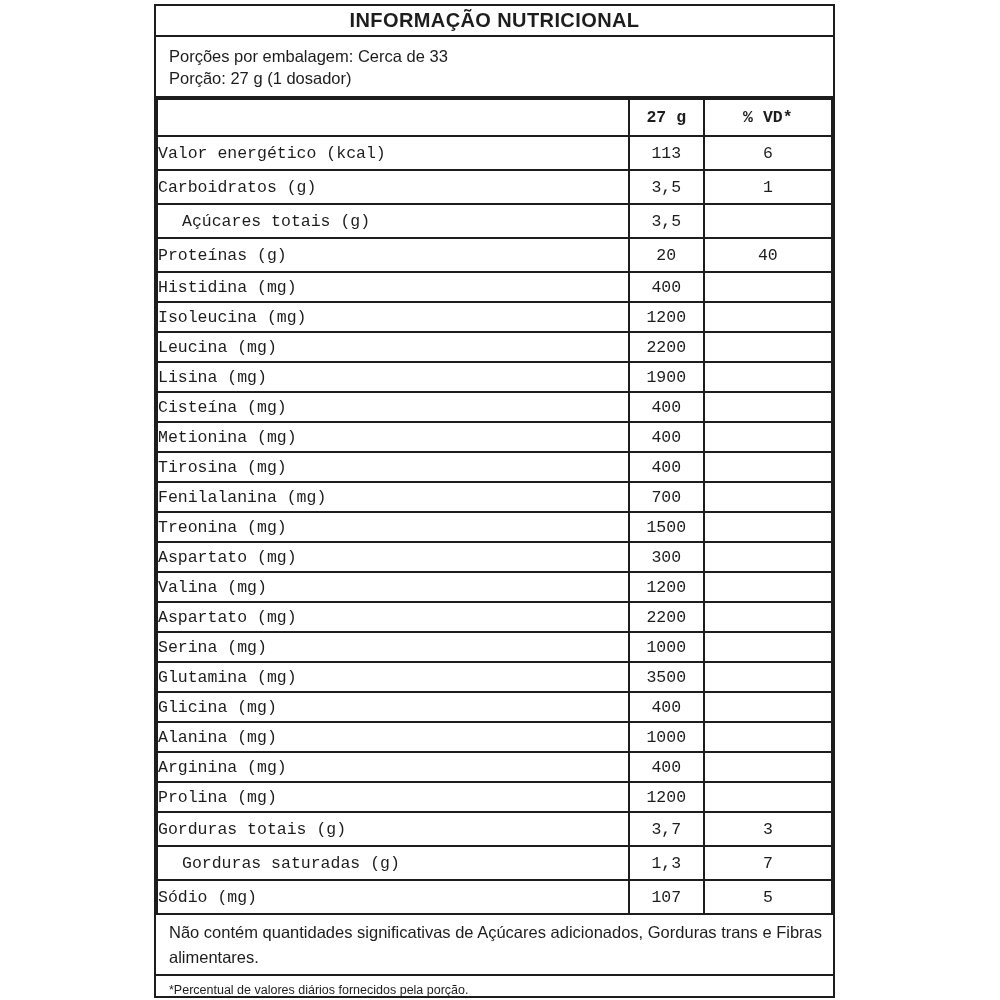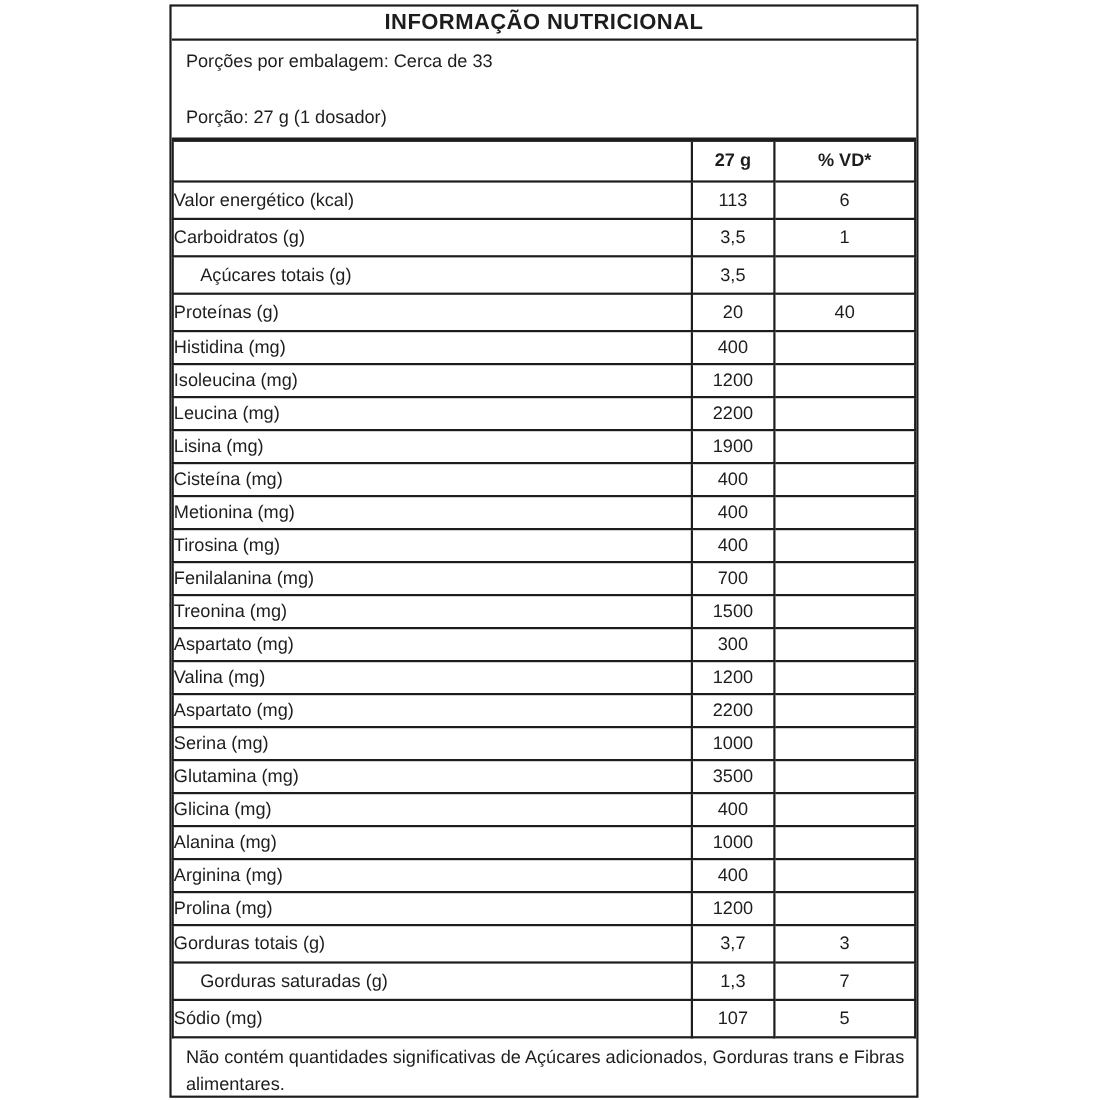--- a/index.html
+++ b/index.html
@@ -24,25 +24,26 @@
     border-bottom: 2px solid #1d1d1d;
     display: flex; align-items: center; justify-content: center;
     font-size: 20px; font-weight: 700; letter-spacing: 0.4px;
   }
   .serving-info {
     border-bottom: 4px solid #1d1d1d;
     padding: 9px 13px 7px 13px;
     font-size: 16.5px;
   }
   .serving-info p { margin: 0; line-height: 21px; }
-  .serving-info p.first { margin-bottom: 30px; }
+  .serving-info p.first { margin-bottom: 1px; }
   table.nutrition {
     width: 100%;
     border-collapse: collapse;
     table-layout: fixed;
+    font-family: Liberation Mono, monospace;
   }
   col.c-label  { width: 69.9%; }
   col.c-amount { width: 11.1%; }
   col.c-dv     { width: 19.0%; }
   table.nutrition th, table.nutrition td {
     border: 2px solid #1d1d1d;
     font-size: 16.5px;
     padding: 0;
     overflow: hidden;
     white-space: nowrap;

